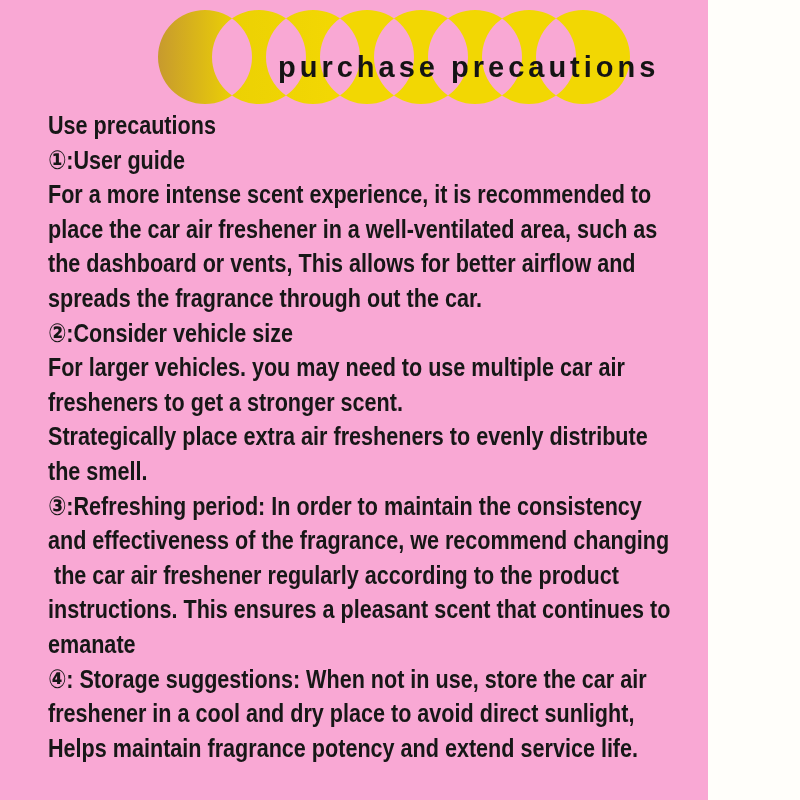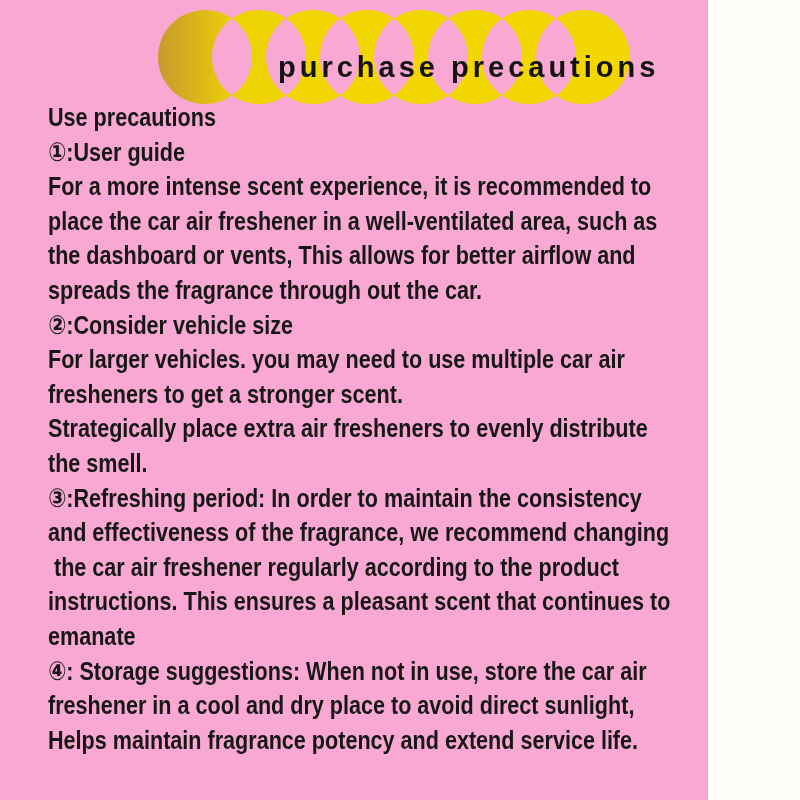--- a/index.html
+++ b/index.html
@@ -35,21 +35,21 @@
     top: 51px;
     font-size: 29px;
     font-weight: 700;
     letter-spacing: 4px;
     color: #141414;
     white-space: pre;
   }
   .body-text {
     position: absolute;
     left: 48px;
-    top: 100px;
+    top: 108px;
     width: 752px;
     color: #171717;
     font-weight: 700;
     font-size: 26px;
   }
   .line {
     display: block;
     height: 34.6px;
     line-height: 34.6px;
     white-space: pre;

